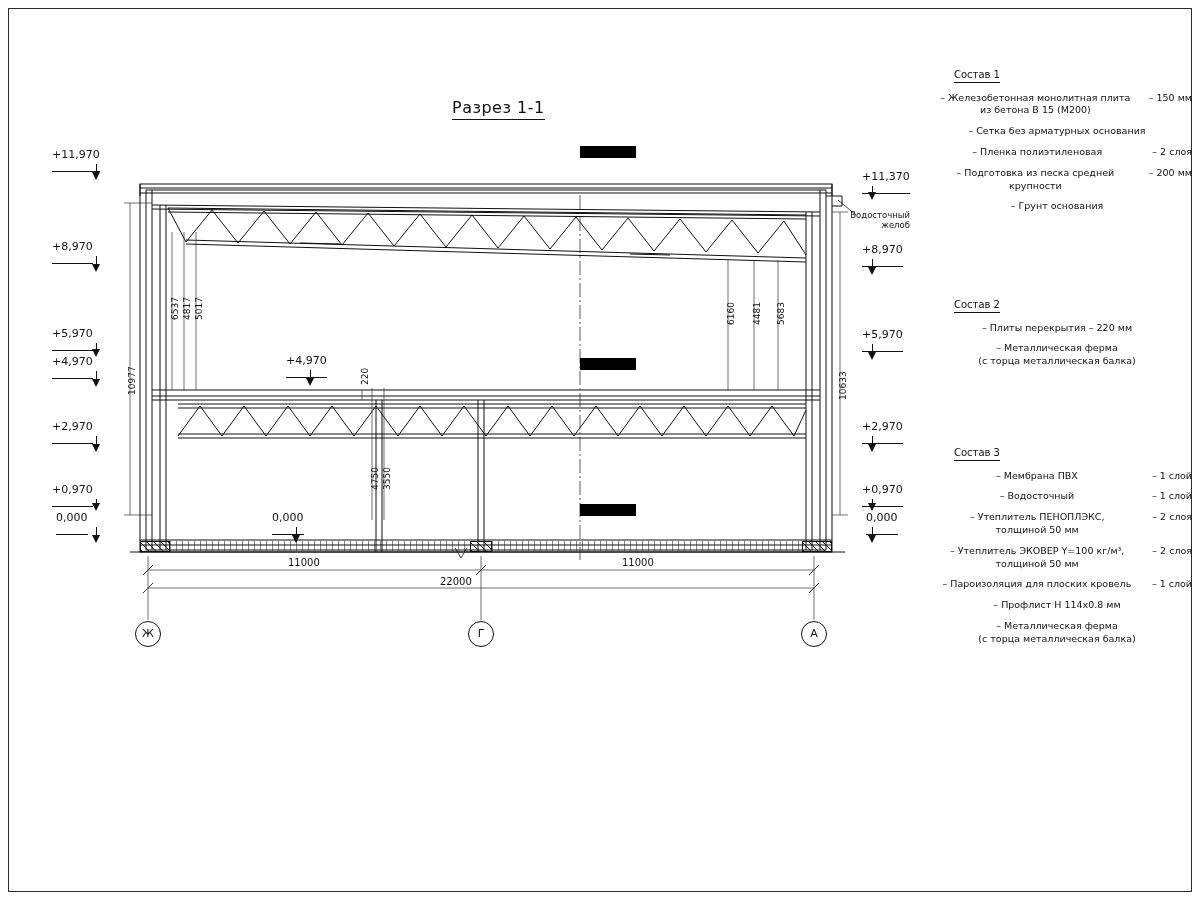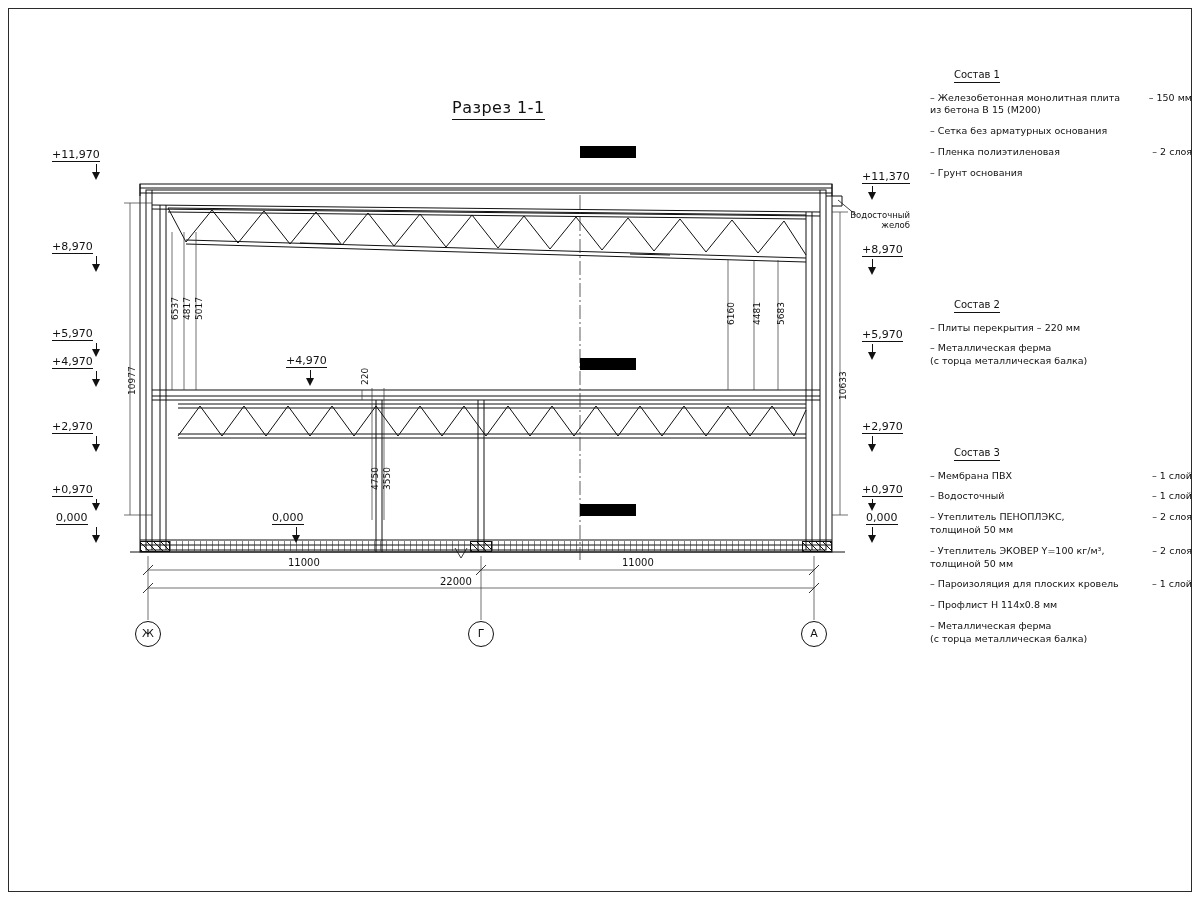--- a/index.html
+++ b/index.html
@@ -39,21 +39,21 @@
 
   
   .lvl {
     position: absolute;
     font-size: 11px;
     color: #111;
     white-space: nowrap;
   }
   .lvl.u {
     border-bottom: 1px solid #111;
-    padding-bottom: 0;
+    padding-bottom: 10px;
   }
   .vtiny {
     position: absolute;
     font-size: 9px;
     color: #111;
     white-space: nowrap;
     transform-origin: 0 0;
     transform: rotate(-90deg);
   }
   .dimtxt {
@@ -111,20 +111,21 @@
     display: inline-block;
     font-size: 10px;
     margin-bottom: 9px;
     margin-left: 24px;
   }
   .legend-row {
     display: flex;
     justify-content: space-between;
     align-items: flex-start;
     margin-bottom: 8px;
+    text-align: center;
   }
   .legend-row .txt {
     flex: 1 1 auto;
     padding-right: 8px;
     white-space: pre-line;
   }
   .legend-row .val {
     flex: 0 0 auto;
     white-space: nowrap;
   }
@@ -391,20 +392,25 @@
     </div>
     <div class="legend-row">
       <div class="txt">– Сетка без арматурных основания</div>
       <div class="val"></div>
     </div>
     <div class="legend-row">
       <div class="txt">– Пленка полиэтиленовая</div>
       <div class="val">– 2 слоя</div>
     </div>
     <div class="legend-row">
+      <div class="txt">– Подготовка из песка средней
+   крупности</div>
+      <div class="val">– 200 мм</div>
+    </div>
+    <div class="legend-row">
       <div class="txt">– Грунт основания</div>
       <div class="val"></div>
     </div>
   </div>
 
   <div class="legend" style="top:298px;">
     <div class="legend-title">Состав 2</div>
     <div class="legend-row">
       <div class="txt">– Плиты перекрытия – 220 мм</div>
       <div class="val"></div>

